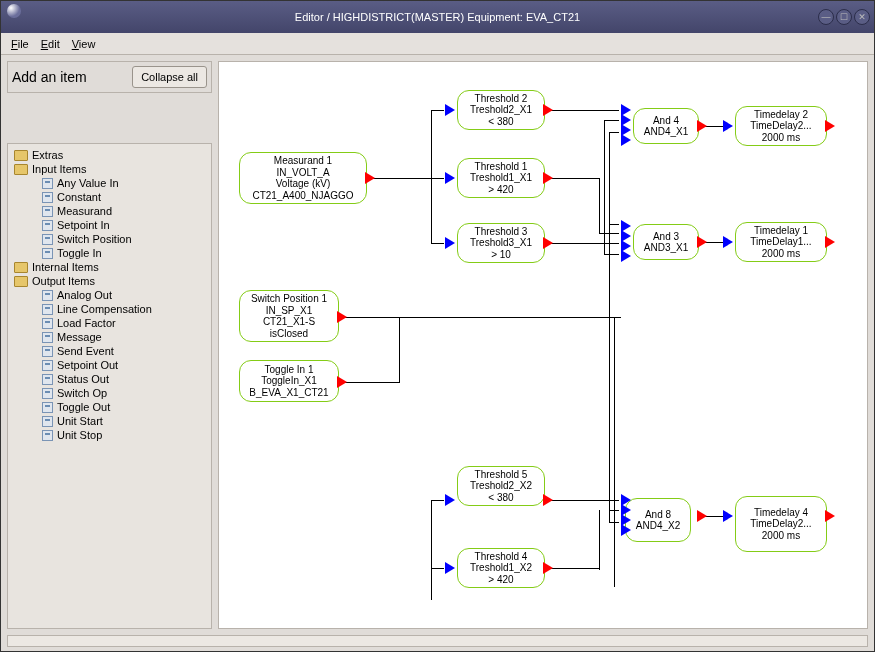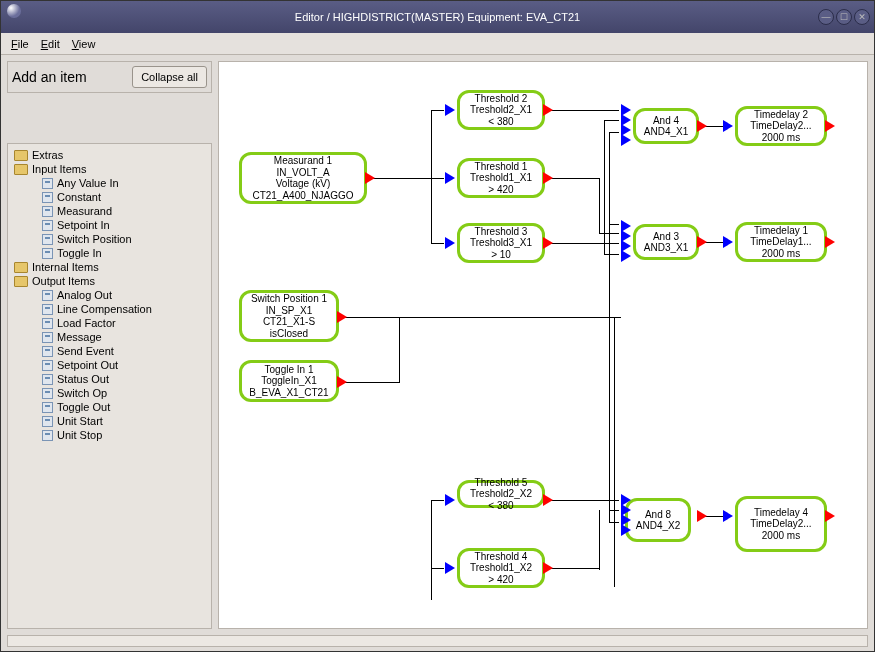--- a/index.html
+++ b/index.html
@@ -156,21 +156,21 @@
     background: #fff;
   }
   .canvas {
     position: relative;
     width: 880px;
     height: 620px;
   }
   .block {
     position: absolute;
     background: #fff;
-    border: 3px solid #84cc16;
+    border: 1px solid #84cc16;
     border-radius: 12px;
     font-size: 10px;
     text-align: right;
     display: flex;
     flex-direction: column;
     justify-content: center;
     align-items: center;
     padding: 2px 4px;
     line-height: 1.15;
   }
@@ -440,21 +440,21 @@
         </div>
         <div class="tri red-right" style="left:118px;top:249px"></div>
 
         <div class="block" style="left:20px;top:298px;width:100px;height:42px">
           <span>Toggle In 1</span>
           <span>ToggleIn_X1</span>
           <span>B_EVA_X1_CT21</span>
         </div>
         <div class="tri red-right" style="left:118px;top:314px"></div>
 
-        <div class="block" style="left:238px;top:418px;width:88px;height:28px">
+        <div class="block" style="left:238px;top:404px;width:88px;height:40px">
           <span>Threshold 5</span>
           <span>Treshold2_X2</span>
           <span>&lt; 380</span>
         </div>
         <div class="tri blue-right" style="left:226px;top:432px"></div>
         <div class="tri red-right" style="left:324px;top:432px"></div>
 
         <div class="block" style="left:238px;top:486px;width:88px;height:40px">
           <span>Threshold 4</span>
           <span>Treshold1_X2</span>

